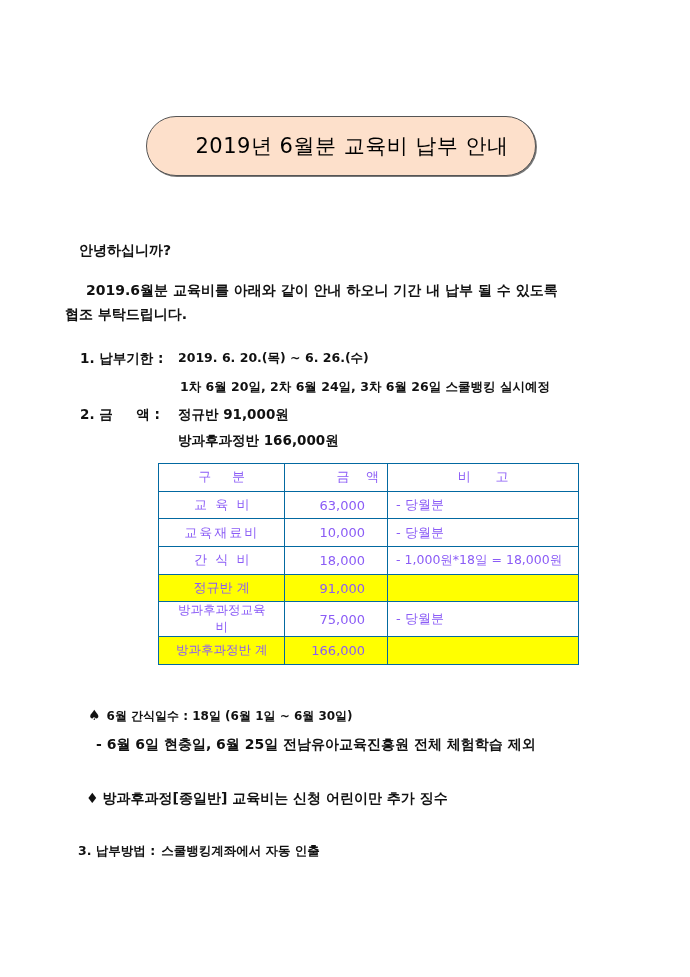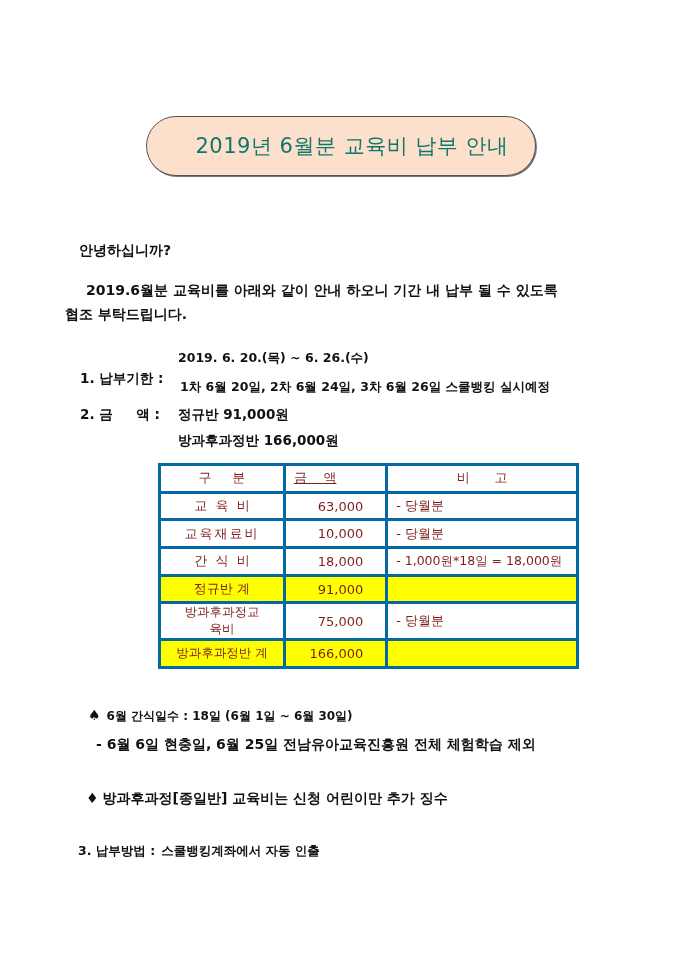--- a/index.html
+++ b/index.html
@@ -3,57 +3,57 @@
 <meta charset="utf-8">
 <style>
   html, body { margin:0; padding:0; background:#ffffff; }
   body { width:690px; height:977px; position:relative; overflow:hidden;
          font-family:"DejaVu Sans", sans-serif; color:#111; }
   .abs { position:absolute; white-space:nowrap; }
   .title-box { position:absolute; left:146px; top:116px; width:390px; height:60px;
                background:#fde0cb; border:1.5px solid #555; border-radius:30px;
                box-sizing:border-box; display:flex; align-items:center; justify-content:center;
                box-shadow:1px 1px 0 #777; }
-  .title-text { font-size:21px; color:#0f766e; letter-spacing:0.5px;margin-left:22px; }
+  .title-text { font-size:21px; color:#000000; letter-spacing:0.5px;margin-left:22px; }
   .bold { font-weight:bold; font-size:13.5px; }
   .body-text { font-weight:bold; font-size:14px; }
   table.fees { position:absolute; left:158px; top:463px; width:421px;
                border-collapse:collapse; font-size:13px; }
-  table.fees td { border:3px solid #0369a1; height:27.7px; padding:0 8px; box-sizing:border-box; color:#7f1d1d; }
+  table.fees td { border:1px solid #0369a1; height:27.7px; padding:0 8px; box-sizing:border-box; color:#8b5cf6; }
   .c1 { width:127px; text-align:center; }
   .c2 { width:103px; text-align:right; padding-right:22px !important; }
   .c3 { width:191px; text-align:left; }
   .hdr td { text-align:center; }
   .yellow td { background:#ffff00;margin-left:10px; }
 </style>
 </head>
 <body>
 
 <div class="title-box">
   <span class="title-text">2019년 6월분 교육비 납부 안내</span>
 </div>
 
 <div class="abs body-text" style="left:79px;top:242px;">안녕하십니까?</div>
 
 <div class="abs body-text" style="left:86px;top:282px;">2019.6월분 교육비를 아래와 같이 안내 하오니 기간 내 납부 될 수 있도록</div>
 <div class="abs body-text" style="left:65px;top:306px;">협조 부탁드립니다.</div>
 
-<div class="abs bold" style="left:80px;top:370px;">1. 납부기한 :</div>
+<div class="abs bold" style="left:80px;top:350px;">1. 납부기한 :</div>
 <div class="abs bold" style="left:178px;top:350px;font-size:12.5px;">2019. 6. 20.(목) ~ 6. 26.(수)</div>
 <div class="abs bold" style="left:180px;top:379px;font-size:12.5px;">1차 6월 20일, 2차 6월 24일, 3차 6월 26일 스쿨뱅킹 실시예정</div>
 
 <div class="abs bold" style="left:80px;top:406px;white-space:pre;">2. 금     액 :</div>
 <div class="abs bold" style="left:178px;top:406px;">정규반 91,000원</div>
 <div class="abs bold" style="left:178px;top:432px;">방과후과정반 166,000원</div>
 
 <table class="fees">
   <tbody>
       <tr class="hdr">
     <td class="c1" style="white-space:pre;">구     분</td>
-    <td class="c2" style="text-align:left;padding-right:8px !important;white-space:pre;text-decoration:underline;">금    액</td>
+    <td class="c2" style="text-align:right;padding-right:8px !important;white-space:pre;">금    액</td>
     <td class="c3" style="text-align:center;white-space:pre;">비      고</td>
   </tr>
   <tr>
     <td class="c1" style="white-space:pre;margin-top:19px;">교  육  비</td>
     <td class="c2">63,000</td>
     <td class="c3">- 당월분</td>
   </tr>
   <tr>
     <td class="c1" style="letter-spacing:2px;">교육재료비</td>
     <td class="c2">10,000</td>

